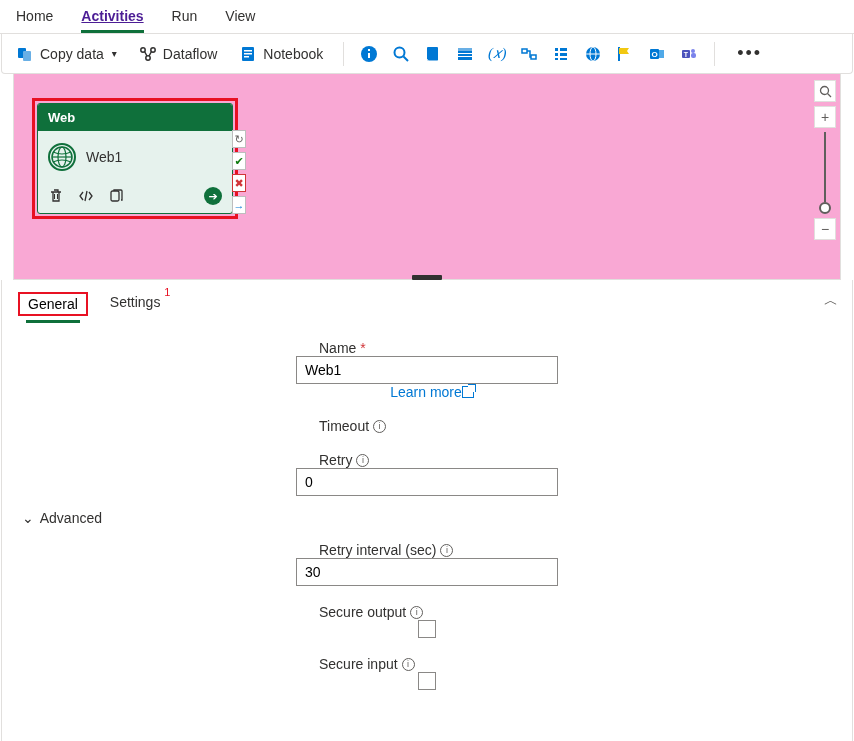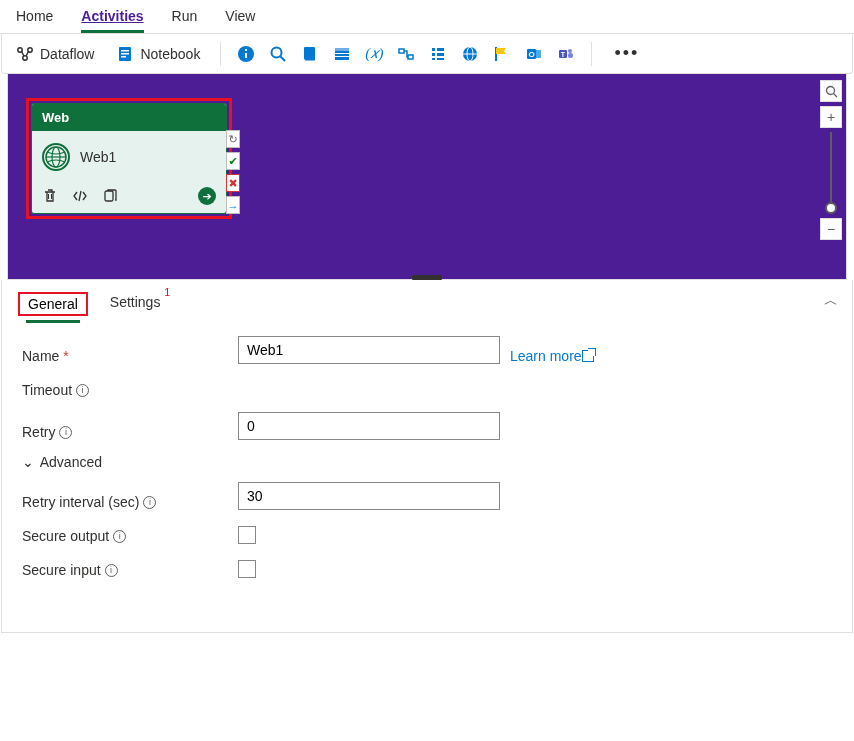--- a/index.html
+++ b/index.html
@@ -52,25 +52,25 @@
     font-size: 14px;
   }
   .tool-icon { width:18px; height:18px; display:flex; align-items:center; justify-content:center;}
   .tool-sep { width:1px; height:24px; background:#e1dfdd; margin:0 2px;}
   .chev-down { font-size:10px; color:#323130; margin-left:2px;}
   .blue { color:#0078d4; }
   .ellipsis { font-size:18px; letter-spacing:2px; color:#323130; padding:0 6px;}
   
   .canvas {
     position: relative;
-    background: #4c1d95;
+    background: #f9a8d4;
     border: 1px solid #e1dfdd;
     border-top: none;
     height: 206px;
-    margin: 0 7px;
+    margin: 0 13px;
   }
   .float-controls {
     position: absolute;
     right: 4px;
     top: 6px;
     width: 22px;
     display: flex;
     flex-direction: column;
     align-items: center;
     gap: 4px;
@@ -145,21 +145,21 @@
     display:flex;align-items:center;gap:20px;
     padding:10px 16px 0 16px;
     position:relative;
   }
   .ptab{padding:4px 2px 8px 2px;cursor:pointer;color:#323130;position:relative;}
   .ptab.active{color:#000;border-bottom:3px solid #0f703b;}
   .ptab-hl{border:2px solid #e81123;padding:2px 6px;}
   .sup-1{position:absolute;top:-4px;right:-8px;color:#e81123;font-size:11px;}
   .collapse-chev{position:absolute;right:14px;top:12px;color:#605e5c;cursor:pointer;font-size:14px;}
   .form{padding:18px 20px 0 20px;}
-  .row{display:flex;align-items:flex-end;margin-bottom:14px;}
+  .row{display:flex;align-items:center;margin-bottom:14px;flex-direction:column;}
   .lbl{width:216px;display:flex;align-items:center;gap:4px;color:#323130;padding-top:4px;}
   .req{color:#d13438;}
   .info-i{width:13px;height:13px;border:1px solid #605e5c;border-radius:50%;display:inline-flex;align-items:center;justify-content:center;font-size:9px;color:#605e5c;}
   .ctrl input[type=text]{
     width:262px;height:28px;border:1px solid #8a8886;padding:2px 8px;font-family:inherit;font-size:14px;
   }
   .ctrl textarea{
     width:262px;height:56px;border:1px solid #8a8886;padding:4px 8px;font-family:inherit;font-size:14px;resize:both;
   }
   .learn-more{color:#0078d4;margin-left:10px;display:inline-flex;align-items:center;cursor:pointer;}
@@ -173,20 +173,30 @@
 <body>
 
 <div class="top-tabs">
   <div class="top-tab">Home</div>
   <div class="top-tab active">Activities</div>
   <div class="top-tab">Run</div>
   <div class="top-tab">View</div>
 </div>
 
 <div class="toolbar">
+  <div class="tool-btn">
+    <span class="tool-icon">
+      <svg width="18" height="18" viewBox="0 0 18 18">
+          <rect x="2" y="3" width="8" height="10" rx="1" fill="#0078d4"></rect>
+          <rect x="7" y="6" width="8" height="10" rx="1" fill="#69afe5"></rect>
+        </svg>
+    </span>
+    <span>Copy data</span>
+    <span class="chev-down">▾</span>
+  </div>
   <div class="tool-btn">
     <span class="tool-icon">
       <svg width="18" height="18" viewBox="0 0 18 18">
           <circle cx="4" cy="5" r="2.2" fill="none" stroke="#323130" stroke-width="1.5"></circle>
           <circle cx="14" cy="5" r="2.2" fill="none" stroke="#323130" stroke-width="1.5"></circle>
           <circle cx="9" cy="13" r="2.2" fill="none" stroke="#323130" stroke-width="1.5"></circle>
           <path d="M5.5 6.5 L8 11 M12.5 6.5 L10 11" stroke="#323130" stroke-width="1.5"></path>
         </svg>
     </span>
     <span>Dataflow</span>

